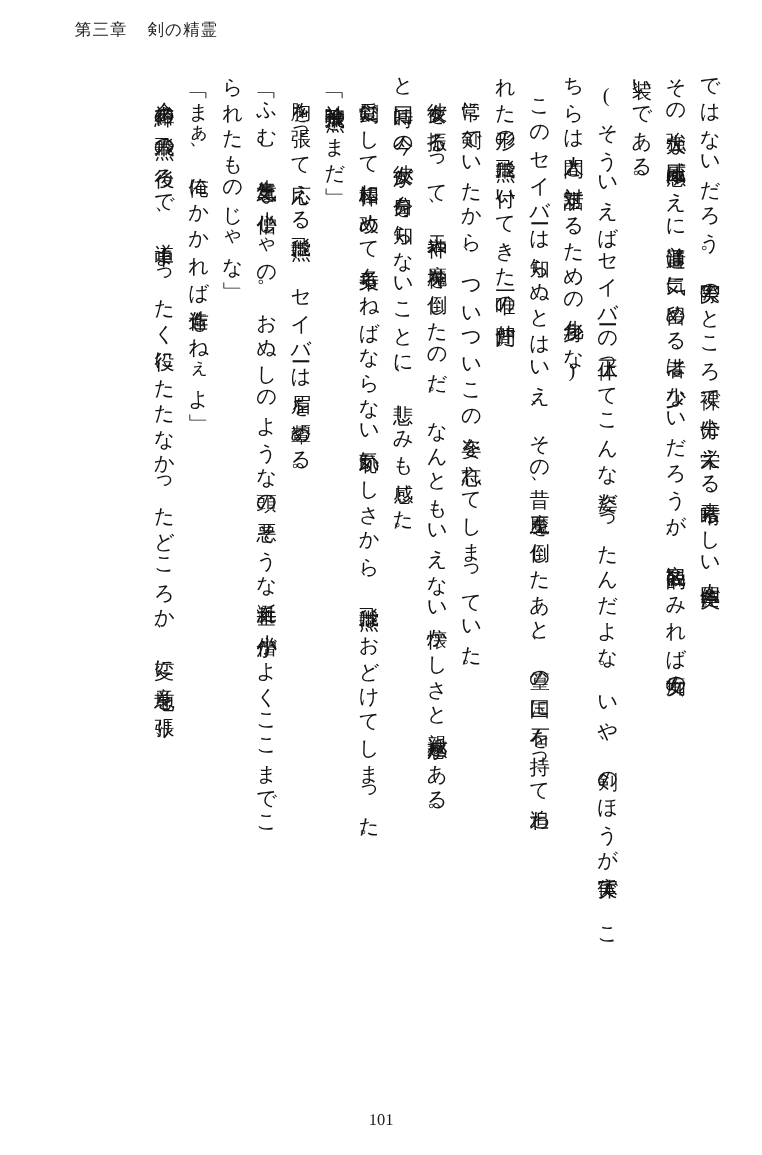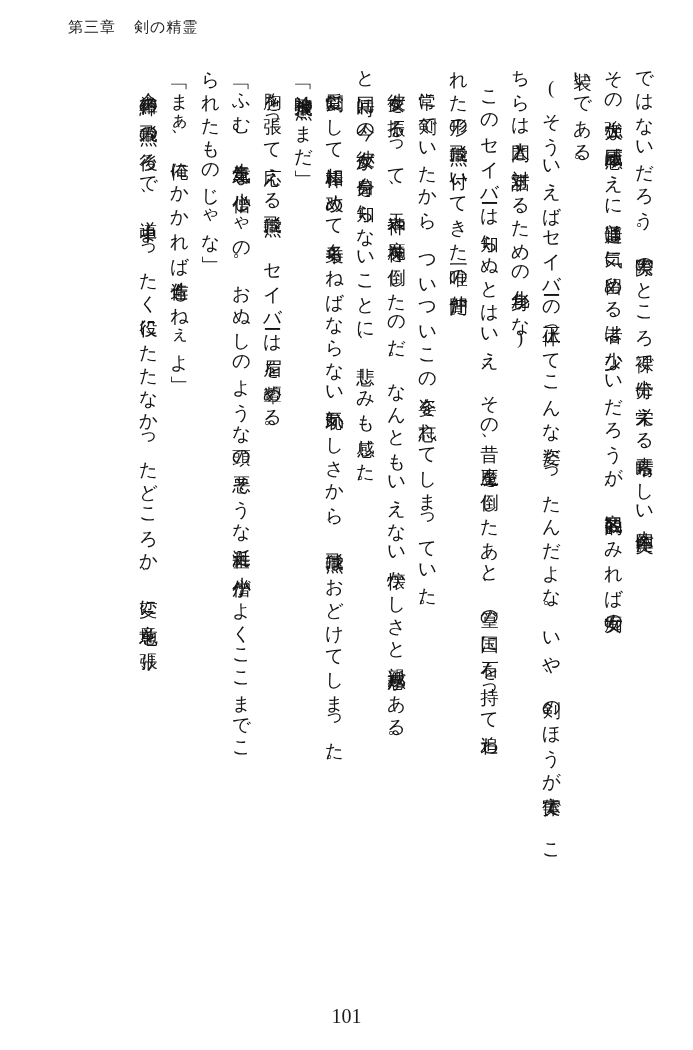--- a/index.html
+++ b/index.html
@@ -73,21 +73,21 @@
   .vline.indent {
     padding-top: 20px;
   }
 
   .page-number {
     position: absolute;
     bottom: 22px;
     left: 0;
     width: 693px;
     text-align: center;
-    font-size: 20px;
+    font-size: 15px;
     color: #1a1a1a;
     font-family: "Liberation Serif", "DejaVu Serif", serif;
   }
 </style>
 </head>
 <body>
 
 <div class="page">
 
   <div class="running-head">

